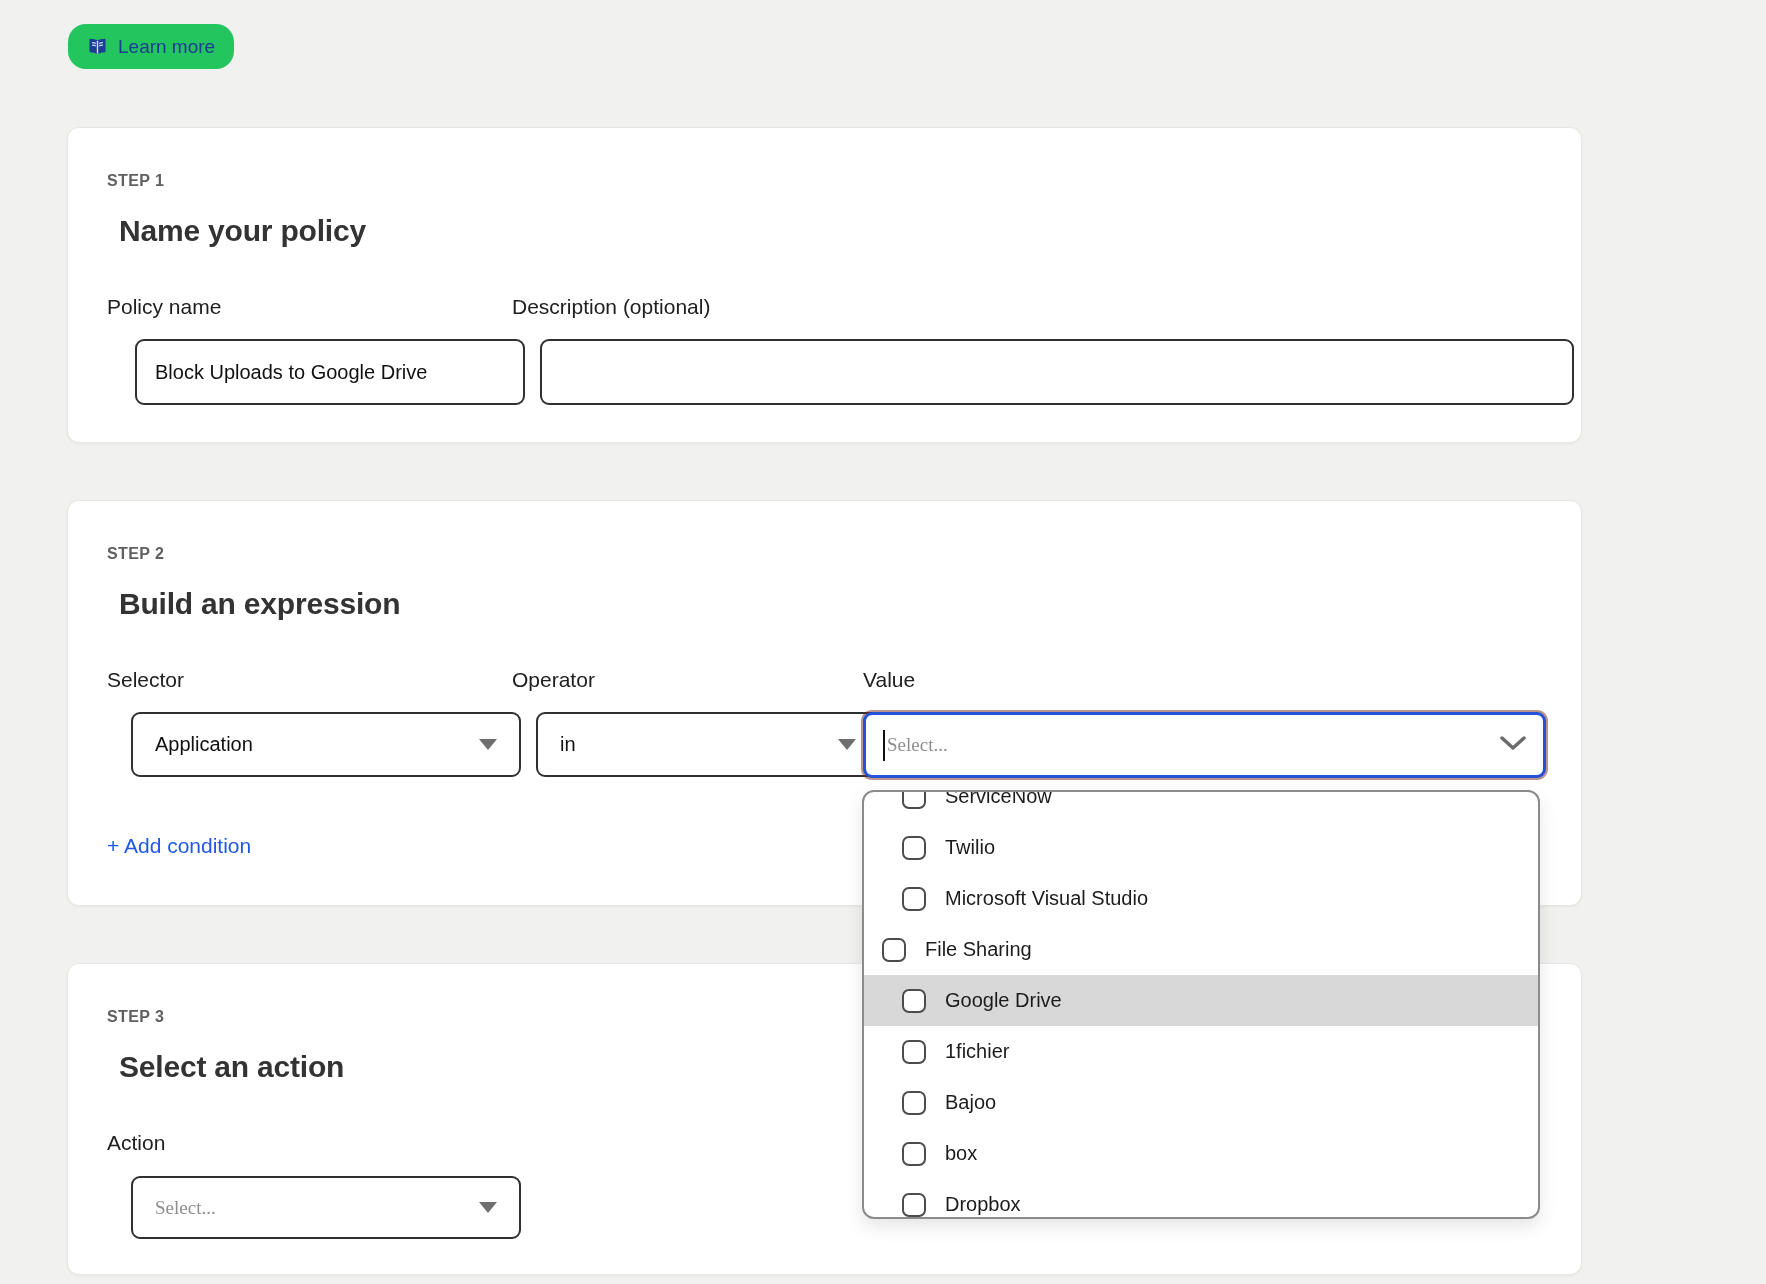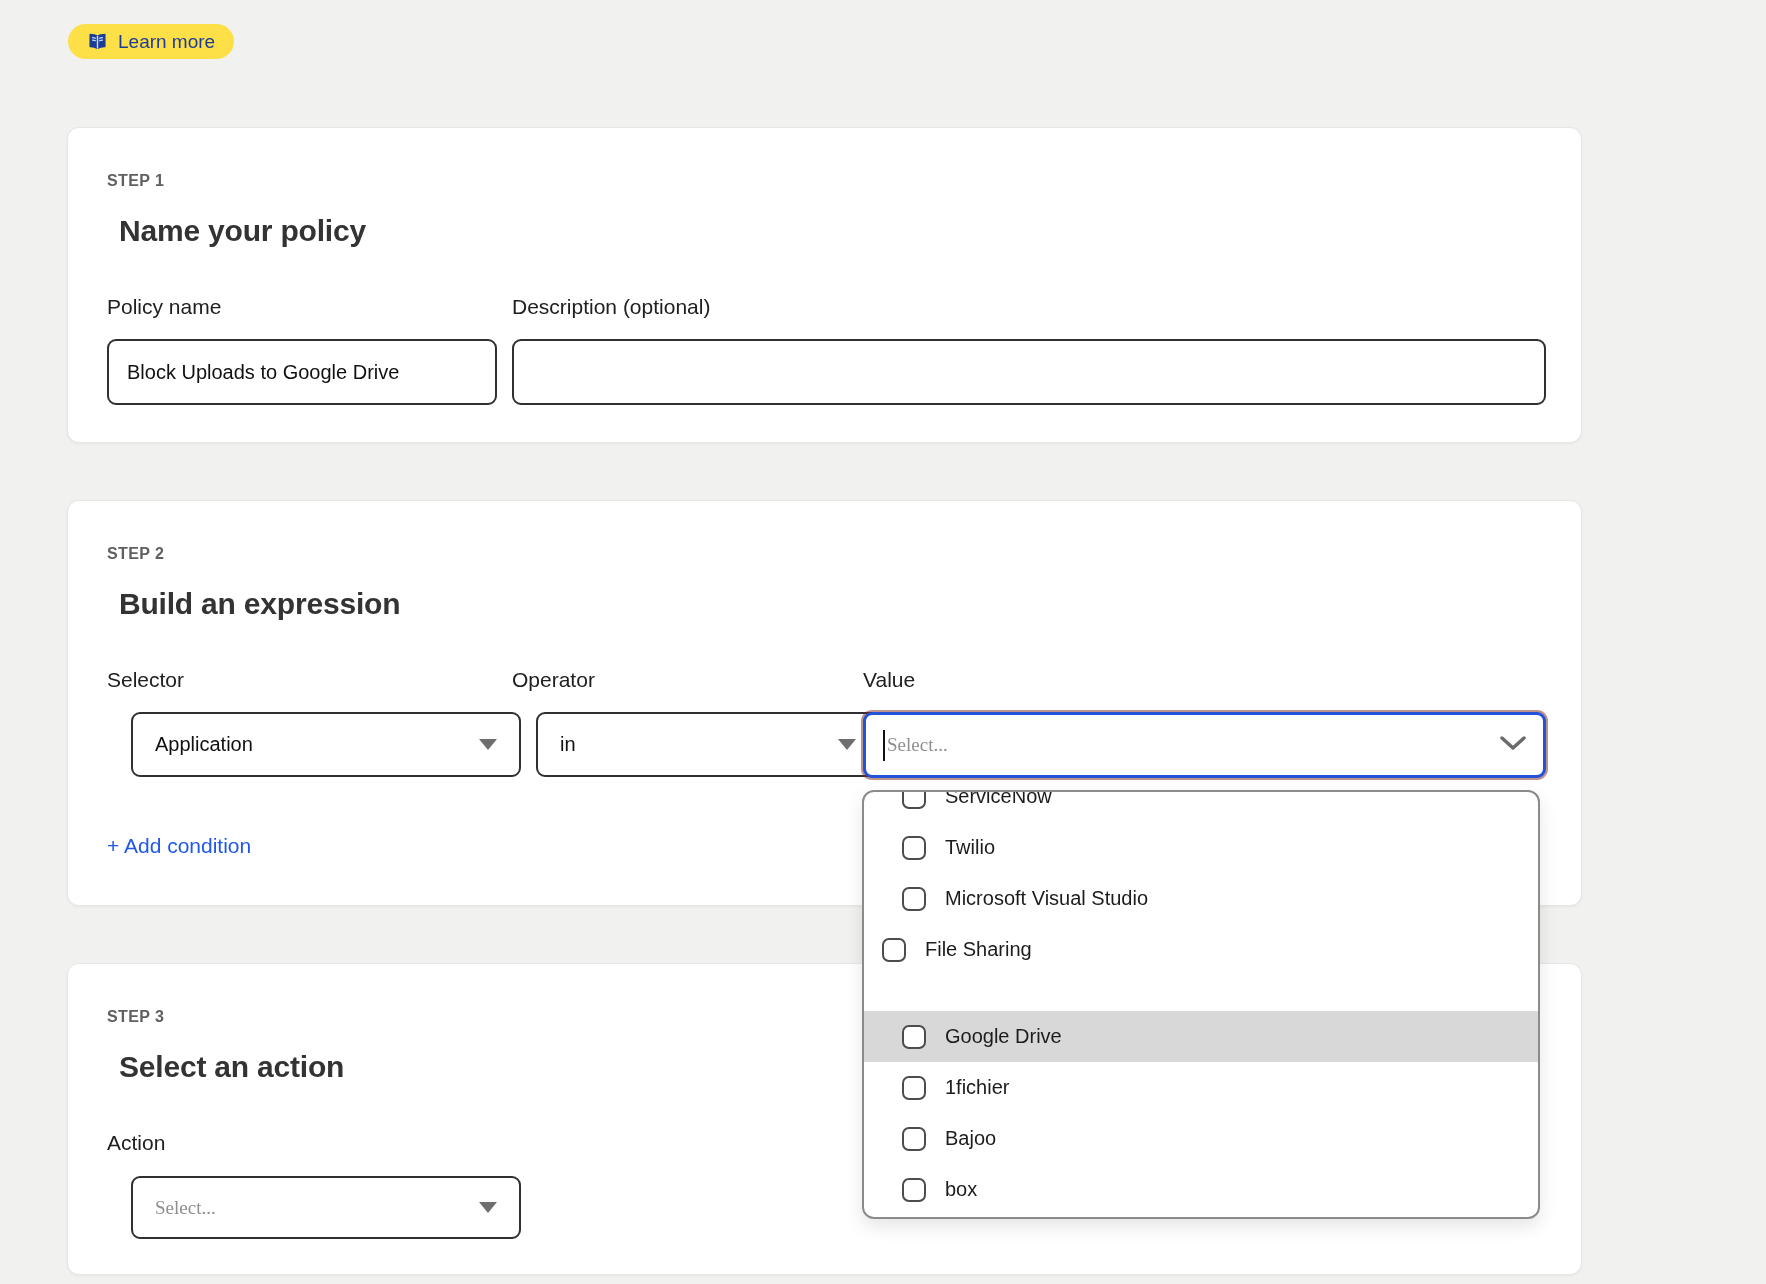--- a/index.html
+++ b/index.html
@@ -1,42 +1,42 @@
 <!DOCTYPE html>
 <html><head>
 <meta charset="utf-8">
 <style>
   html,body{margin:0;padding:0;}
   body{background:#f1f1ef;}
   .screen{position:relative;width:1766px;height:1284px;background:#f1f1ef;overflow:hidden;
           font-family:"Liberation Sans","DejaVu Sans",sans-serif;color:#1f1f1f;}
 
   
-  .learn-more{position:absolute;left:68px;top:24px;height:35px;border:none;cursor:pointer;
-    border-radius:18px;background:#fde047;color:#1c3d96;display:flex;align-items:center;
+  .learn-more{position:absolute;left:68px;top:24px;height:45px;border:none;cursor:pointer;
+    border-radius:18px;background:#22c55e;color:#1c3d96;display:flex;align-items:center;
     gap:10px;padding:0 19px;font-size:19px;font-weight:500;font-family:inherit;}
   .learn-more svg{display:block;}
 
   
   .card{position:absolute;left:67px;width:1515px;background:#ffffff;border-radius:12px;
         border:1px solid #e7e7e5;box-shadow:0 1px 3px rgba(20,20,20,.05);box-sizing:border-box;}
   .card1{top:127px;height:316px;}
   .card2{top:500px;height:406px;}
   .card3{top:963px;height:312px;}
 
   .step-label{position:absolute;left:39px;top:44px;font-size:16px;font-weight:700;
               color:#5f5f5f;letter-spacing:.4px;}
   .card-title{position:absolute;left:39px;top:74px;margin:12px;font-size:30px;font-weight:700;
               color:#333333;letter-spacing:-.2px;}
   .field-label{position:absolute;top:167px;font-size:21px;color:#202020;}
 
   
   .text-input{position:absolute;top:211px;height:66px;background:#fff;border:2px solid #303030;
               border-radius:9px;box-sizing:border-box;font-size:20px;color:#111;
-              padding:0 18px;font-family:inherit;outline:none;}
+              padding:0 18px;font-family:inherit;outline:none;margin-left:28px;}
   .policy-input{left:39px;width:390px;}
   .description-input{left:444px;width:1034px;}
 
   .select-box{position:absolute;top:211px;height:65px;background:#fff;border:2px solid #303030;
               border-radius:9px;box-sizing:border-box;display:flex;align-items:center;
               justify-content:space-between;padding:0 22px;font-size:20px;color:#111;cursor:pointer;margin-left:24px;}
   .selector-box{left:39px;width:390px;}
   .operator-box{left:444px;width:344px;}
   .action-box{left:39px;width:390px;top:212px;height:63px;}
   .select-text{pointer-events:none;}
@@ -55,21 +55,21 @@
                  text-decoration:none;cursor:pointer;}
 
   
   .dropdown-panel{position:absolute;left:862px;top:790px;width:678px;height:429px;background:#fff;
                   border:2px solid #8b8b8b;border-radius:12px;overflow:hidden;box-sizing:border-box;
                   box-shadow:0 8px 18px rgba(0,0,0,.10);z-index:5;}
   .dd-list{margin-top:-21px;}
   .dd-row{height:51px;display:flex;align-items:center;gap:19px;padding-left:38px;
           font-size:20px;color:#1c1c1c;cursor:pointer;}
   .dd-row.category{padding-left:18px;}
-  .dd-row.highlighted{background:#d8d8d8;margin-top:36px;}
+  .dd-row.highlighted{background:#d8d8d8;}
   .dd-checkbox{flex:0 0 auto;width:24px;height:24px;border:2.5px solid #4c4c4c;border-radius:7px;
                background:#fff;box-sizing:border-box;}
 </style>
 </head>
 <body>
 
 <div class="screen">
 
   <button class="learn-more">
     <span>

